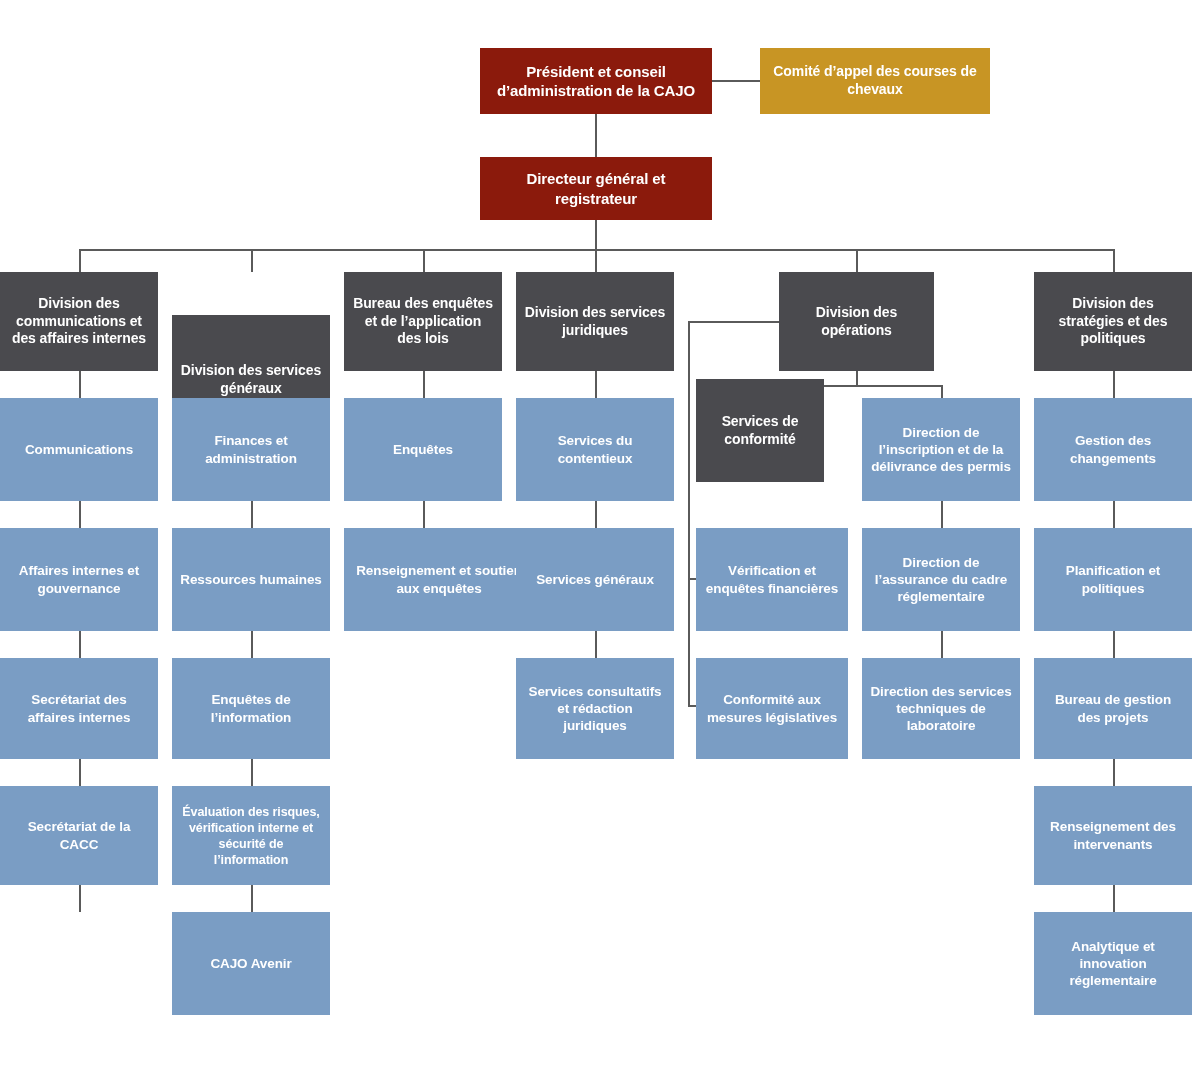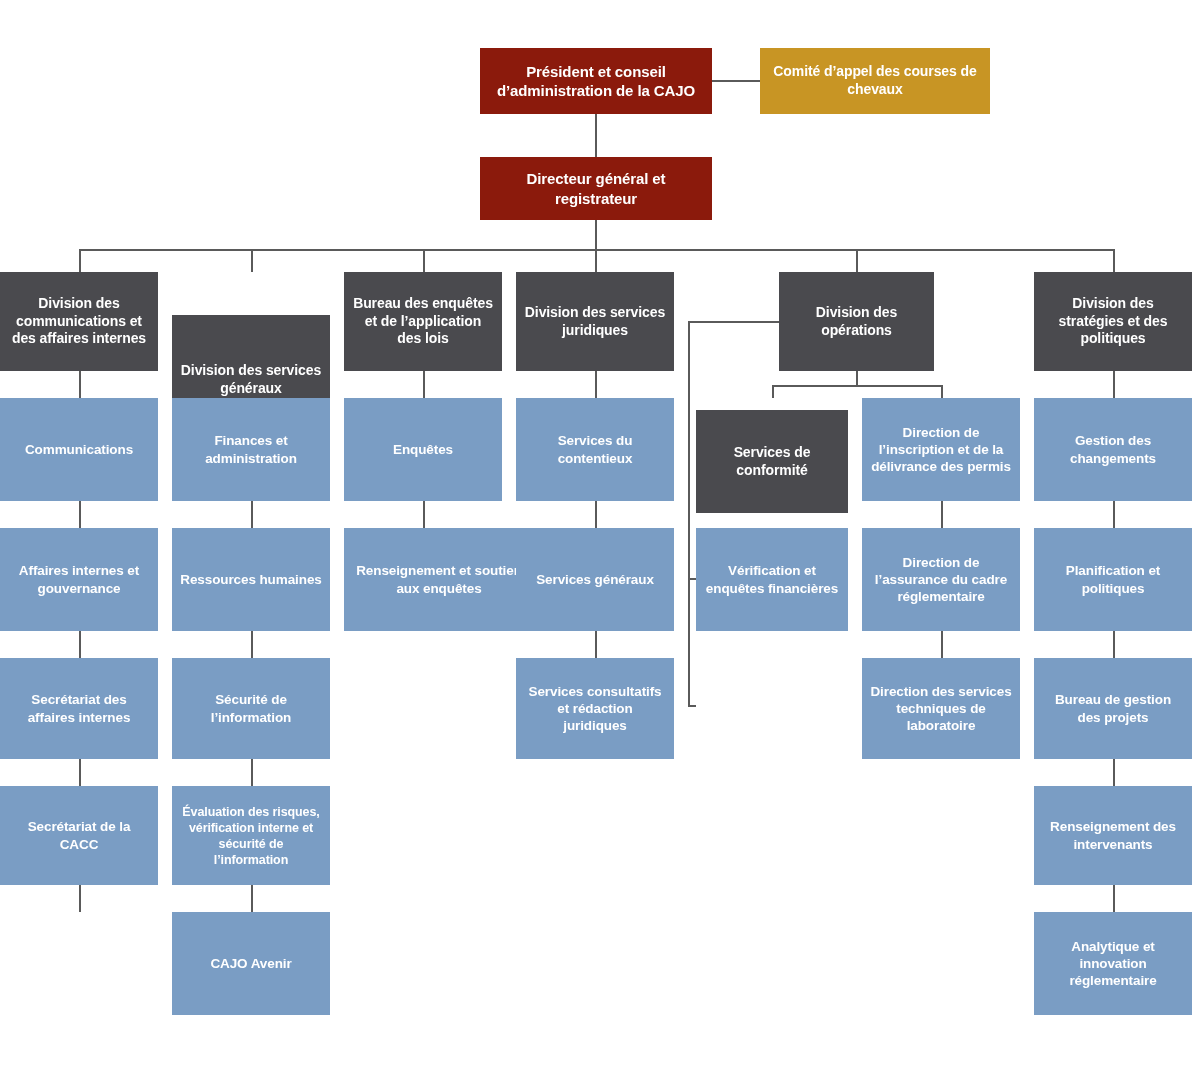--- a/index.html
+++ b/index.html
@@ -156,21 +156,21 @@
     <span>Secrétariat de la CACC</span>
   </div>
 
   <div class="node n-blue fs13" style="left:172px; top:398px; width:158px; height:103px;">
     <span>Finances et administration</span>
   </div>
   <div class="node n-blue fs13" style="left:172px; top:528px; width:158px; height:103px;">
     <span>Ressources humaines</span>
   </div>
   <div class="node n-blue fs13" style="left:172px; top:658px; width:158px; height:101px;">
-    <span>Sécurité de l’information</span>
+    <span>Enquêtes de l’information</span>
   </div>
   <div class="node n-blue fs12" style="left:172px; top:786px; width:158px; height:99px;">
     <span>Évaluation des risques, vérification interne et sécurité de l’information</span>
   </div>
   <div class="node n-blue fs13" style="left:172px; top:912px; width:158px; height:103px;">
     <span>CAJO Avenir</span>
   </div>
 
   <div class="node n-blue fs13" style="left:344px; top:398px; width:158px; height:103px;padding-left:8px;">
     <span>Enquêtes</span>
@@ -182,26 +182,29 @@
   <div class="node n-blue fs13" style="left:516px; top:398px; width:158px; height:103px;">
     <span>Services du contentieux</span>
   </div>
   <div class="node n-blue fs13" style="left:516px; top:528px; width:158px; height:103px;">
     <span>Services généraux</span>
   </div>
   <div class="node n-blue fs13" style="left:516px; top:658px; width:158px; height:101px;">
     <span>Services consultatifs et rédaction juridiques</span>
   </div>
 
-  <div class="node n-gray fs14" style="left:696px; top:410px; width:152px; height:103px;">
+  <div class="node n-gray fs14" style="left:696px; top:379px; width:128px; height:103px;">
     <span>Services de conformité</span>
   </div>
   <div class="node n-blue fs13" style="left:696px; top:528px; width:152px; height:103px;">
     <span>Vérification et enquêtes financières</span>
   </div>
+  <div class="node n-blue fs13" style="left:696px; top:658px; width:152px; height:101px;">
+    <span>Conformité aux mesures législatives</span>
+  </div>
 
   <div class="node n-blue fs13" style="left:862px; top:398px; width:158px; height:103px;">
     <span>Direction de l’inscription et de la délivrance des permis</span>
   </div>
   <div class="node n-blue fs13" style="left:862px; top:528px; width:158px; height:103px;">
     <span>Direction de l’assurance du cadre réglementaire</span>
   </div>
   <div class="node n-blue fs13" style="left:862px; top:658px; width:158px; height:101px;">
     <span>Direction des services techniques de laboratoire</span>
   </div>

